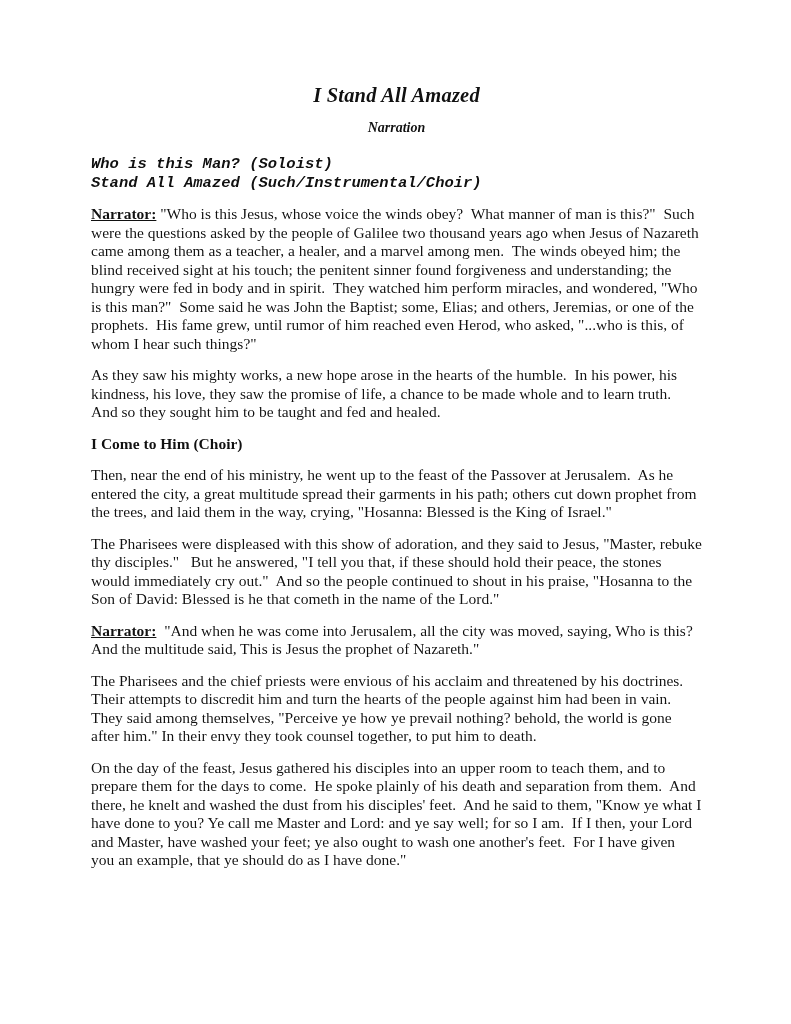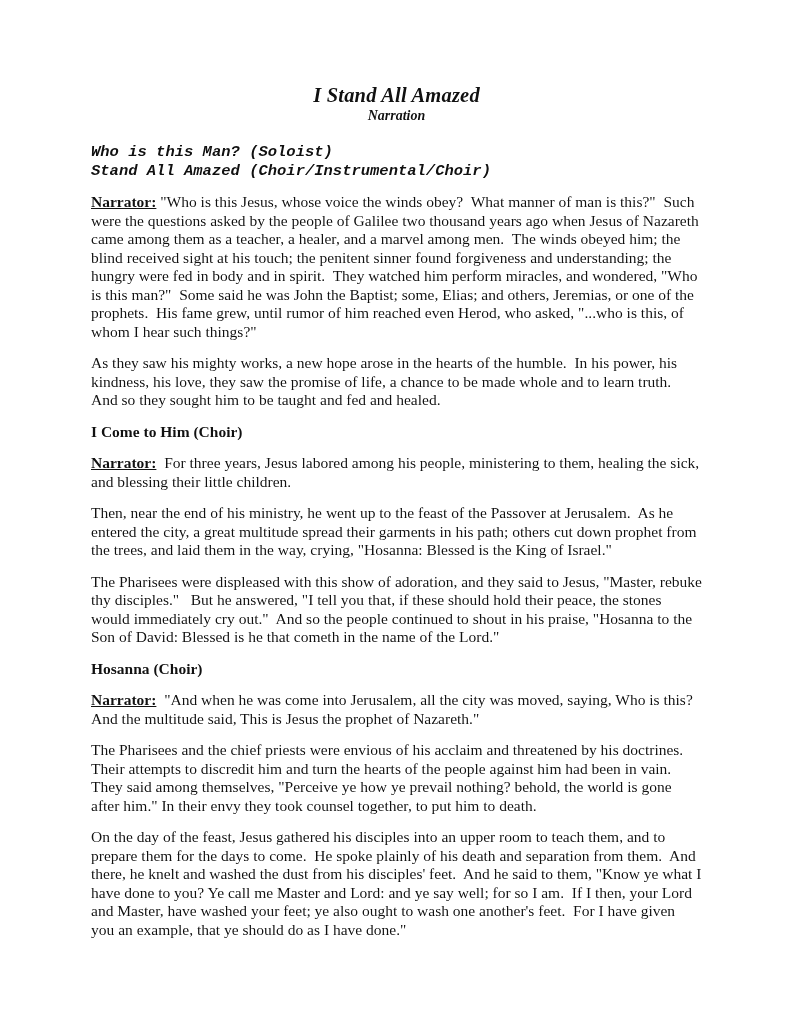--- a/index.html
+++ b/index.html
@@ -26,21 +26,21 @@
   .doc-title {
     margin: 0;
     font-size: 20.5px;
     line-height: 24px;
     font-weight: bold;
     font-style: italic;
     text-align: center;
     letter-spacing: 0.2px;
   }
   .doc-subtitle {
-    margin: 0;
+    margin: 12px;
     font-size: 14px;
     line-height: 17px;
     font-weight: bold;
     font-style: italic;
     text-align: center;
   }
   .program {
     margin-top: 19px;
     font-weight: bold;
     font-style: italic;
@@ -65,36 +65,34 @@
 </head>
 <body>
 
 <div class="page">
 
   <h1 class="doc-title">I Stand All Amazed</h1>
   <div class="doc-subtitle">Narration</div>
 
   <div class="program">
     <div class="program-line">Who is this Man? (Soloist)</div>
-    <div class="program-line">Stand All Amazed (Choir/Instrumental/Choir)</div>
+    <div class="program-line">Stand All Amazed (Such/Instrumental/Choir)</div>
   </div>
 
   <p class="para"><span class="narrator-label">Narrator:</span><span class="body-text"> "Who is this Jesus, whose voice the winds obey?  What manner of man is this?"  Such were the questions asked by the people of Galilee two thousand years ago when Jesus of Nazareth came among them as a teacher, a healer, and a marvel among men.  The winds obeyed him; the blind received sight at his touch; the penitent sinner found forgiveness and understanding; the hungry were fed in body and in spirit.  They watched him perform miracles, and wondered, "Who is this man?"  Some said he was John the Baptist; some, Elias; and others, Jeremias, or one of the prophets.  His fame grew, until rumor of him reached even Herod, who asked, "...who is this, of whom I hear such things?"</span></p>
 
   <p class="para"><span class="body-text">As they saw his mighty works, a new hope arose in the hearts of the humble.  In his power, his kindness, his love, they saw the promise of life, a chance to be made whole and to learn truth.  And so they sought him to be taught and fed and healed.</span></p>
 
   <p class="song-heading">I Come to Him (Choir)</p>
 
-  <p class="para"><span class="narrator-label">Narrator:</span><span class="body-text">  For three years, Jesus labored among his people, ministering to them, healing the sick, and blessing their little children.</span></p>
 
   <p class="para"><span class="body-text">Then, near the end of his ministry, he went up to the feast of the Passover at Jerusalem.  As he entered the city, a great multitude spread their garments in his path; others cut down prophet from the trees, and laid them in the way, crying, "Hosanna: Blessed is the King of Israel."</span></p>
 
   <p class="para"><span class="body-text">The Pharisees were displeased with this show of adoration, and they said to Jesus, "Master, rebuke thy disciples."   But he answered, "I tell you that, if these should hold their peace, the stones would immediately cry out."  And so the people continued to shout in his praise, "Hosanna to the Son of David: Blessed is he that cometh in the name of the Lord."</span></p>
 
-  <p class="song-heading">Hosanna (Choir)</p>
 
   <p class="para"><span class="narrator-label">Narrator:</span><span class="body-text">  "And when he was come into Jerusalem, all the city was moved, saying, Who is this? And the multitude said, This is Jesus the prophet of Nazareth."</span></p>
 
   <p class="para"><span class="body-text">The Pharisees and the chief priests were envious of his acclaim and threatened by his doctrines. Their attempts to discredit him and turn the hearts of the people against him had been in vain. They said among themselves, "Perceive ye how ye prevail nothing? behold, the world is gone after him." In their envy they took counsel together, to put him to death.</span></p>
 
   <p class="para"><span class="body-text">On the day of the feast, Jesus gathered his disciples into an upper room to teach them, and to prepare them for the days to come.  He spoke plainly of his death and separation from them.  And there, he knelt and washed the dust from his disciples' feet.  And he said to them, "Know ye what I have done to you? Ye call me Master and Lord: and ye say well; for so I am.  If I then, your Lord and Master, have washed your feet; ye also ought to wash one another's feet.  For I have given you an example, that ye should do as I have done."</span></p>
 
 </div>
 
 </body></html>

